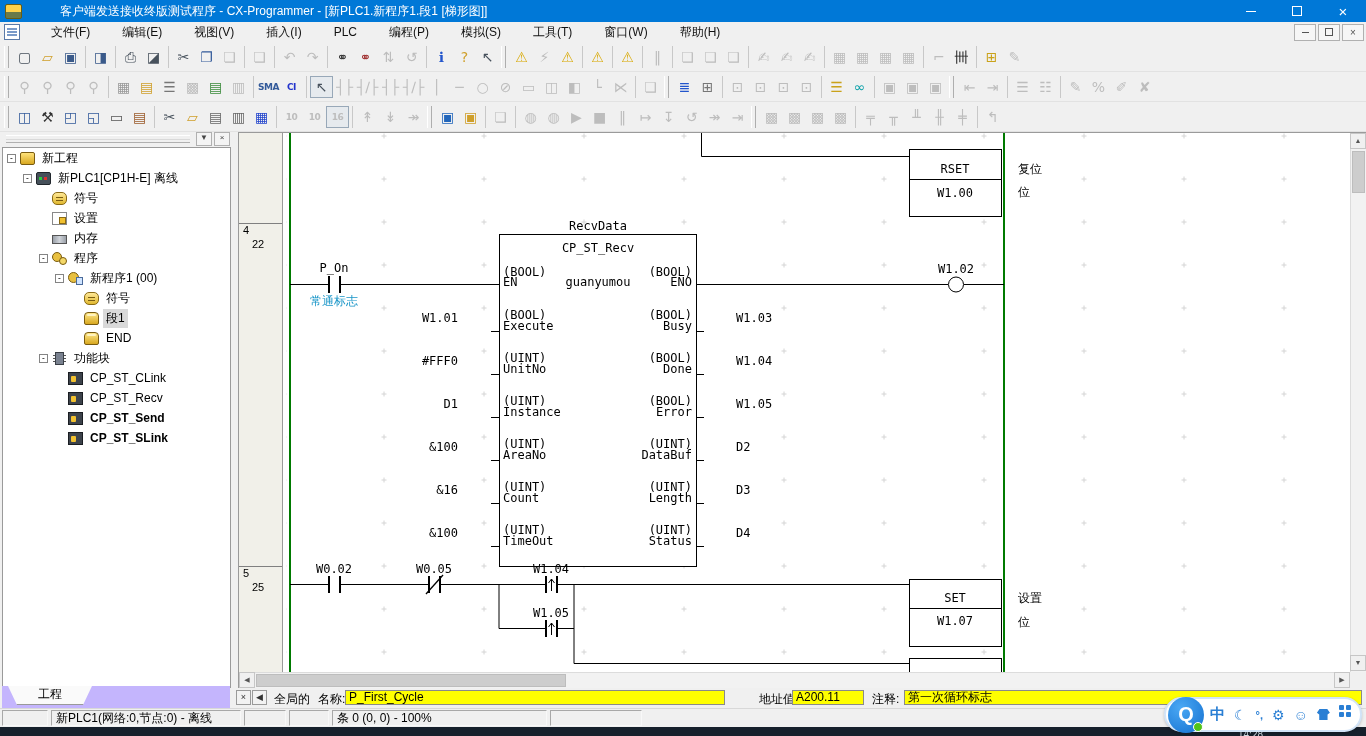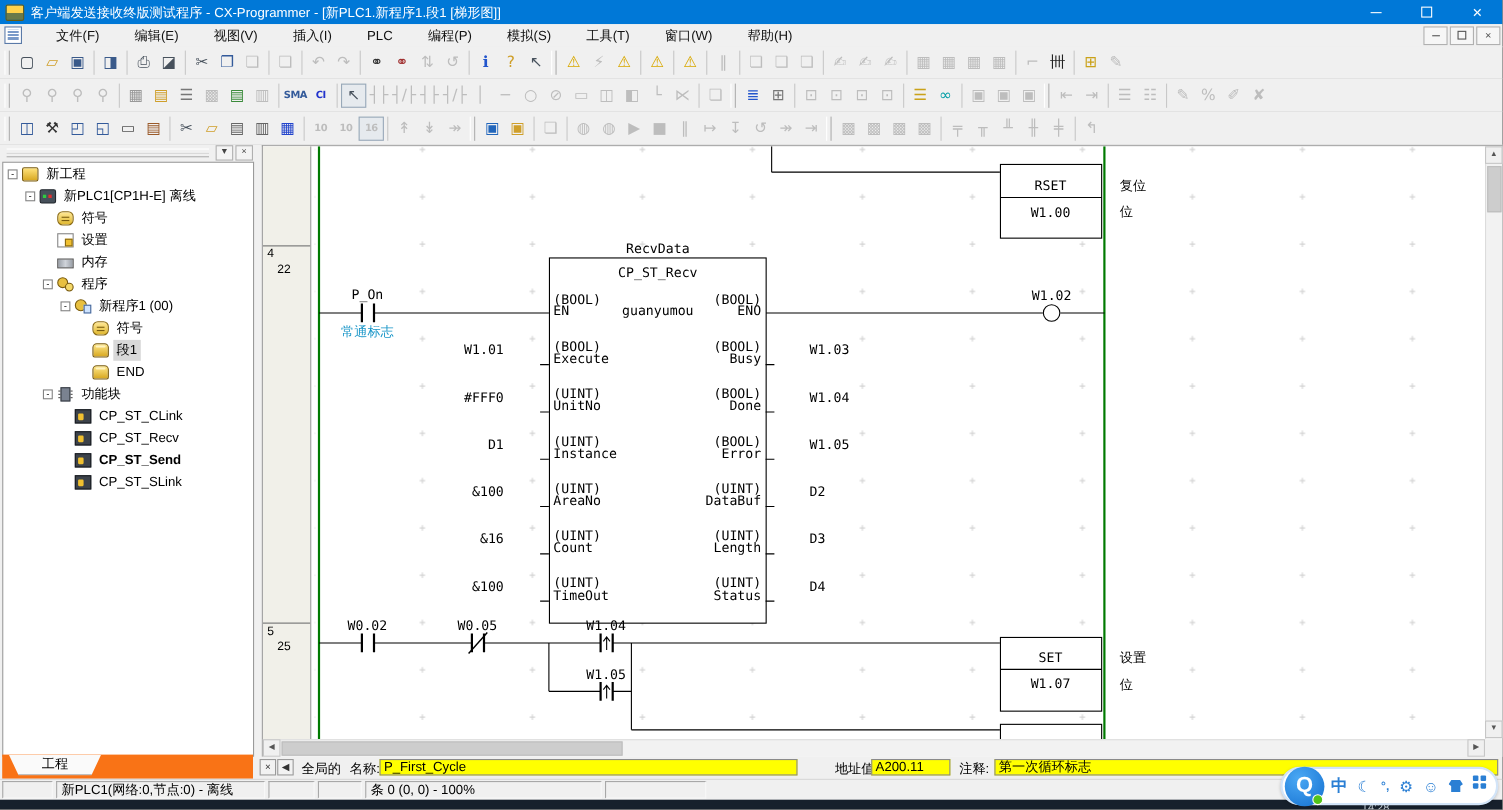--- a/index.html
+++ b/index.html
@@ -1,20 +1,20 @@
 <!DOCTYPE html>
 <html><head>
 <meta charset="utf-8">
 <style>
   html,body{margin:0;padding:0;background:#333;}
   .app{position:relative;width:1366px;height:736px;background:#f0f0f0;font-family:"Liberation Sans",sans-serif;overflow:hidden;user-select:none;}
   
   .titlebar{position:absolute;left:0;top:0;width:1366px;height:22px;background:#0078d7;display:flex;align-items:center;color:#fff;font-size:12px;}
   .app-icon{width:15px;height:13px;margin:0 6px 0 5px;background:linear-gradient(#ffd24a 55%,#6a7a4a 55%);border:1px solid #6a5c10;border-radius:2px;flex:none;}
-  .title-text{flex:1;white-space:nowrap;overflow:hidden;}
+  .title-text{flex:1;white-space:nowrap;overflow:hidden;margin-left:32px;}
   .wbtn{width:46px;height:22px;display:flex;align-items:center;justify-content:center;flex:none;}
   .wbtn .minbar{width:10px;height:1px;background:#fff;}
   .wbtn .rsq{position:relative;width:8px;height:8px;border:1px solid #fff;background:#0078d7;}
   .wbtn .rsq::before{content:"";position:absolute;left:2px;top:-4px;width:8px;height:8px;border:1px solid #fff;z-index:-1;}
   .wbtn.close{font-size:15px;}
   
   .menubar{position:absolute;left:0;top:22px;width:1366px;height:20px;background:#f0f0f0;display:flex;align-items:center;font-size:12px;color:#111;border-bottom:1px solid #e5e5e5;}
   .mdi-icon{width:14px;height:14px;border:1px solid #5a7aa8;background:#fff;margin:0 7px 0 4px;position:relative;flex:none;}
   .mdi-icon::after{content:"";position:absolute;inset:2px;background:repeating-linear-gradient(#fff 0 1px,#7a9ac8 1px 3px);}
   .menu-item{padding:2px 8px;white-space:nowrap;margin-left:16px;}
@@ -56,21 +56,21 @@
   .ti-programs::before{content:"";position:absolute;left:0;top:0;width:8px;height:8px;border-radius:50%;background:#e8c040;border:1px solid #7a5c10;}
   .ti-programs::after{content:"";position:absolute;right:0;bottom:0;width:6px;height:6px;border-radius:50%;background:#f4d868;border:1px solid #7a5c10;}
   .ti-program::before{content:"";position:absolute;left:0;top:0;width:9px;height:9px;border-radius:50%;background:#e8c040;border:1px solid #7a5c10;}
   .ti-program::after{content:"";position:absolute;right:0;bottom:0;width:5px;height:6px;background:#cfe4ff;border:1px solid #4a6a9a;}
   .ti-section{background:linear-gradient(#ffe88a,#d8a820);border:1px solid #7a5c10;border-radius:4px 4px 2px 2px;}
   .ti-section::after{content:"";position:absolute;left:2px;top:1px;width:9px;height:2px;background:#fff3c0;border-radius:2px;}
   .ti-fbfolder{background:#7a8290;border:1px solid #3a3f46;width:9px;margin:0 7px 0 3px;}
   .ti-fbfolder::after{content:"";position:absolute;left:-3px;top:2px;width:2px;height:1px;background:#555;box-shadow:0 3px 0 #555,0 6px 0 #555,11px 0 0 #555,11px 3px 0 #555,11px 6px 0 #555;}
   .ti-fb{background:#3c424a;border:1px solid #1a1d22;}
   .ti-fb::after{content:"";position:absolute;left:2px;top:3px;width:5px;height:6px;background:#f0c030;border-radius:1px;}
-  .tabbar{position:absolute;left:2px;top:554px;width:228px;height:22px;background:#f97316;}
+  .tabbar{position:absolute;left:2px;top:554px;width:228px;height:22px;background:#c4b5fd;}
   .tab{position:absolute;left:6px;top:0;width:84px;height:18px;background:#fafafa;clip-path:polygon(0 0,100% 0,calc(100% - 9px) 100%,9px 100%);border-bottom:1px solid #999;font-size:12px;text-align:center;line-height:17px;color:#000;}
   
   .editor{position:absolute;left:238px;top:0;width:1128px;height:556px;background:#fff;border-top:1px solid #9a9a9a;border-left:1px solid #9a9a9a;box-sizing:border-box;}
   .editor svg{position:absolute;left:0;top:0;}
   svg text{font-family:"DejaVu Sans Mono","DejaVu Sans",monospace;font-size:12px;fill:#000;}
   svg text.mnum{font-family:"Liberation Sans",sans-serif;font-size:11px;}
   svg text.teal{fill:#1a96c8;font-family:"DejaVu Sans","Liberation Sans",sans-serif;}
   svg text.cmt{font-family:"DejaVu Sans","Liberation Sans",sans-serif;}
   
   .vscroll{position:absolute;right:0;top:0;width:16px;height:539px;background:#f2f2f2;border-left:1px solid #dcdcdc;box-sizing:border-box;}
@@ -385,21 +385,21 @@
           <div class="trow" style="padding-left: 52px;">
             <span class="expsp"></span>
             <span class="ti ti-fb"></span>
             <span class="tlabel">CP_ST_Recv</span>
           </div>
           <div class="trow" style="padding-left: 52px; font-weight: bold;">
             <span class="expsp"></span>
             <span class="ti ti-fb"></span>
             <span class="tlabel">CP_ST_Send</span>
           </div>
-          <div class="trow" style="padding-left: 52px;">
+          <div class="trow" style="padding-left: 52px; font-weight: bold;">
             <span class="expsp"></span>
             <span class="ti ti-fb"></span>
             <span class="tlabel">CP_ST_SLink</span>
           </div>
         </div>
       <div class="tabbar">
         <span class="tab">工程</span>
       </div>
     </div>
 

